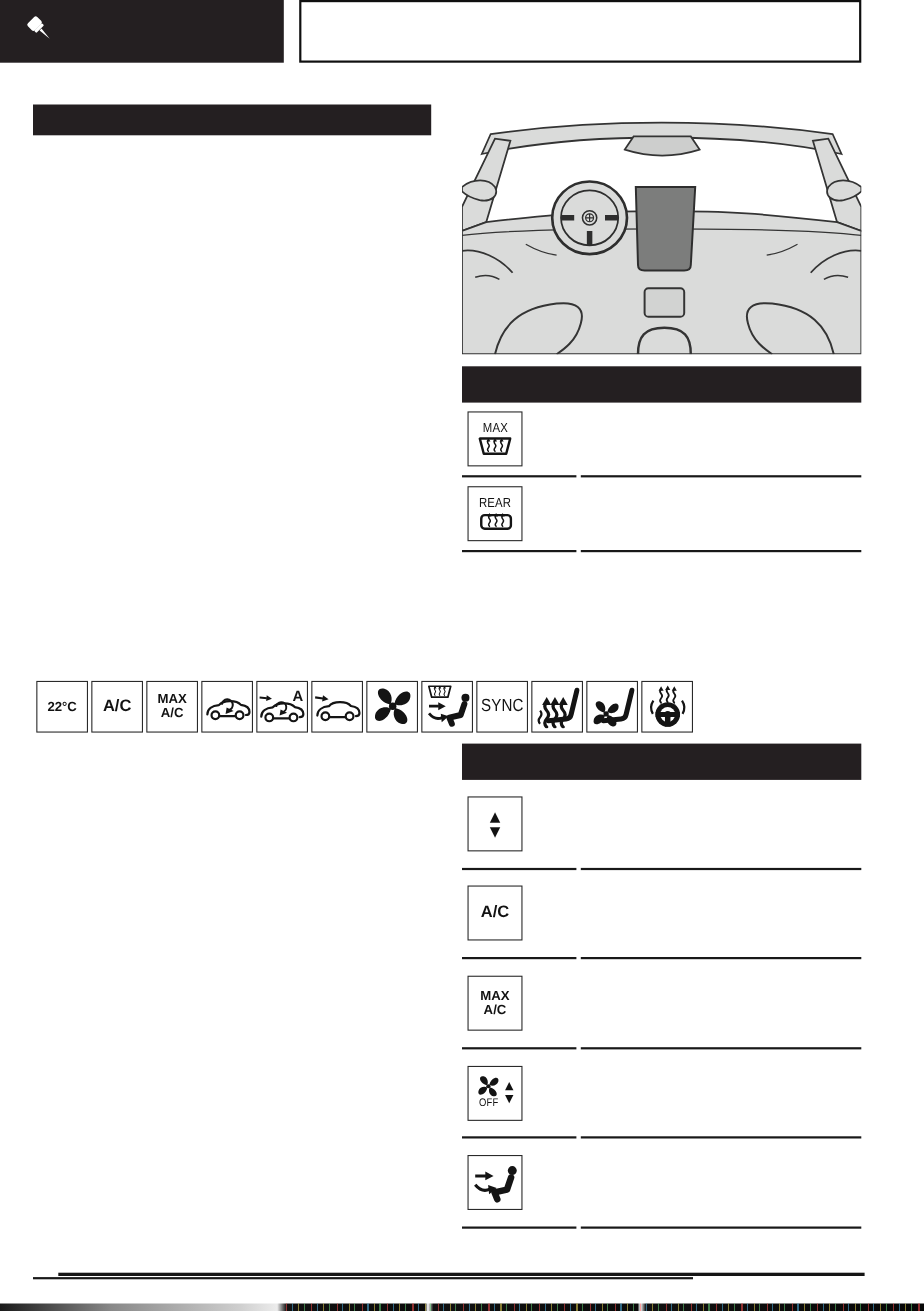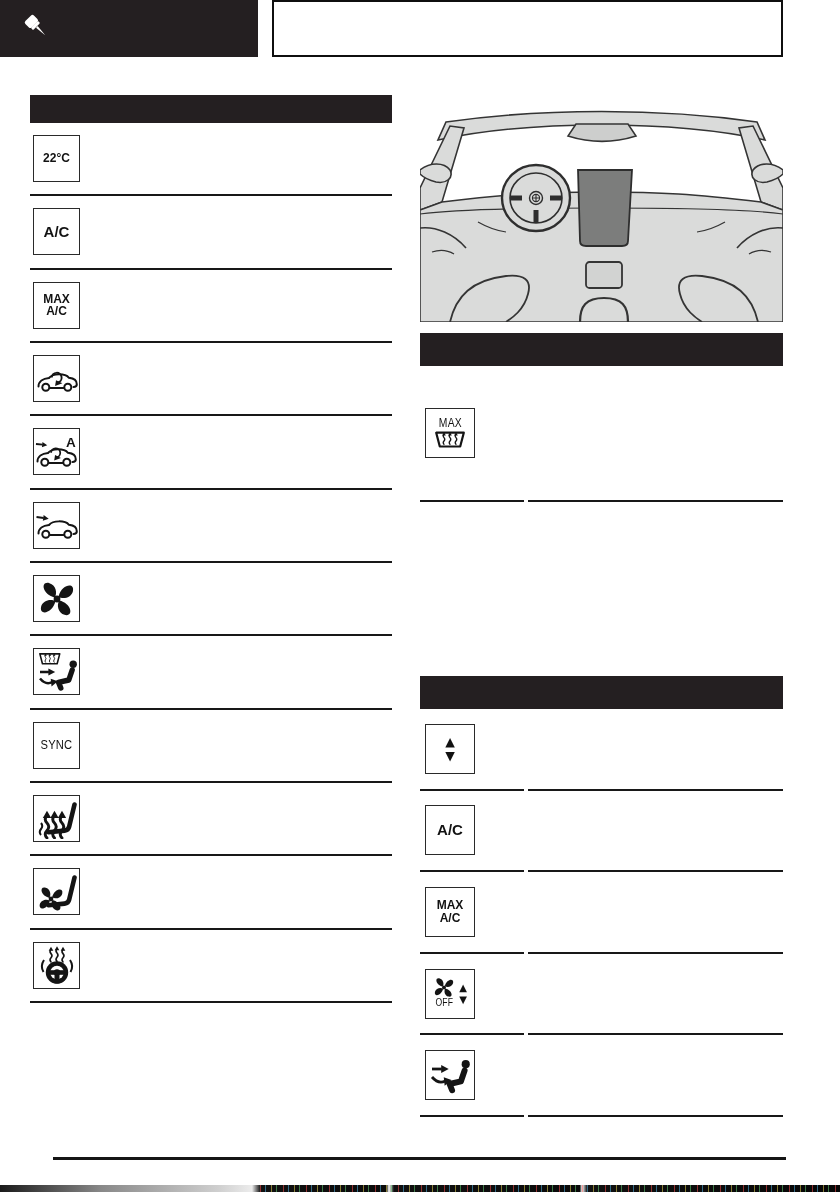--- a/index.html
+++ b/index.html
@@ -7,40 +7,40 @@
        font-family:"Liberation Sans",sans-serif;color:#121212}
   .abs{position:absolute}
   
   .tabbar{left:0;top:0;width:258px;height:57px;background:#241f21}
   .titlebox{left:272px;top:0;width:511px;height:57px;border:2.5px solid #0f0f0f;
             box-sizing:border-box;background:#fff}
   
   .thead{background:#241f21;width:100%}
   .lefttable{left:30px;top:95px;width:362px}
   .lefttable .thead{height:28px}
-  .lrows{display:flex;flex-direction:column;height:880px}
+  .lrows{display:flex;flex-direction:row;height:1040px}
   .lrow{flex:1;display:flex;align-items:center;border-bottom:2px solid #181818;
         padding-left:3px;box-sizing:border-box}
   .rtable1{left:420px;top:333px;width:363px}
   .rtable2{left:420px;top:676px;width:363px}
   .rtable1 .thead,.rtable2 .thead{height:33px}
   .rrows1{display:flex;flex-direction:column;height:136px}
   .rrows2{display:flex;flex-direction:column;height:408px}
   .rrow{flex:1;display:flex}
   .rc1{width:104px;border-bottom:2px solid #181818;display:flex;align-items:center;
        padding-left:5px;box-sizing:border-box}
   .rc2{flex:1;margin-left:4px;border-bottom:2px solid #181818}
   
   .ibox{width:47px;height:47px;background:#fff;border:1.6px solid #2a2a2a;box-sizing:border-box;
         display:flex;flex-direction:column;align-items:center;justify-content:center;gap:1px;flex:none}
   .ibox.big{width:50px;height:50px}
   .lbl{color:#121212;line-height:1.06;text-align:center;white-space:pre-line}
   .bold{font-weight:bold}
   .cond{display:inline-block;transform:scaleX(0.86);letter-spacing:.2px}
-  .sz10{font-size:10px}.sz12{font-size:12px}.sz13{font-size:12px}.sz135{font-size:13px}.sz15{font-size:15px}
+  .sz10{font-size:10px}.sz12{font-size:12px}.sz13{font-size:12px}.sz135{font-size:16px}.sz15{font-size:15px}
   .tri{font-family:"DejaVu Sans",sans-serif;font-size:12.5px;line-height:.95;color:#111}
   .tri.small{font-size:10px}
   .stack{display:flex;flex-direction:column;align-items:center;gap:2px}
   .fanoff{display:flex;align-items:center;gap:4px}
   .fanoff .col{display:flex;flex-direction:column;align-items:center}
   
   .illus{left:420px;top:110px;width:363px;height:212px}
   
   .footrule{left:53px;top:1157px;width:733px;height:2.5px;background:#151515}
   .bstrip{left:0;top:1185px;width:840px;height:7px;
@@ -284,20 +284,31 @@
         <div class="ibox big">
           <span class="lbl sz13"><span class="cond">MAX</span></span>
           <svg width="32" height="19" viewBox="0 0 32 19">
             <use href="#defrost-ws" transform="translate(1,1.5)"></use>
           </svg>
         </div>
       </div>
       <div class="rc2"></div>
     </div>
 
+    <div class="rrow">
+      <div class="rc1">
+        <div class="ibox big">
+          <span class="lbl sz12"><span class="cond">REAR</span></span>
+          <svg width="32" height="19" viewBox="0 0 32 19">
+            <use href="#defrost-rear" transform="translate(1,0.5)"></use>
+          </svg>
+        </div>
+      </div>
+      <div class="rc2"></div>
+    </div>
 
   </div>
 </section>
 
 <section class="abs rtable2">
   <div class="thead"></div>
   <div class="rrows2">
 
 
     <div class="rrow">

